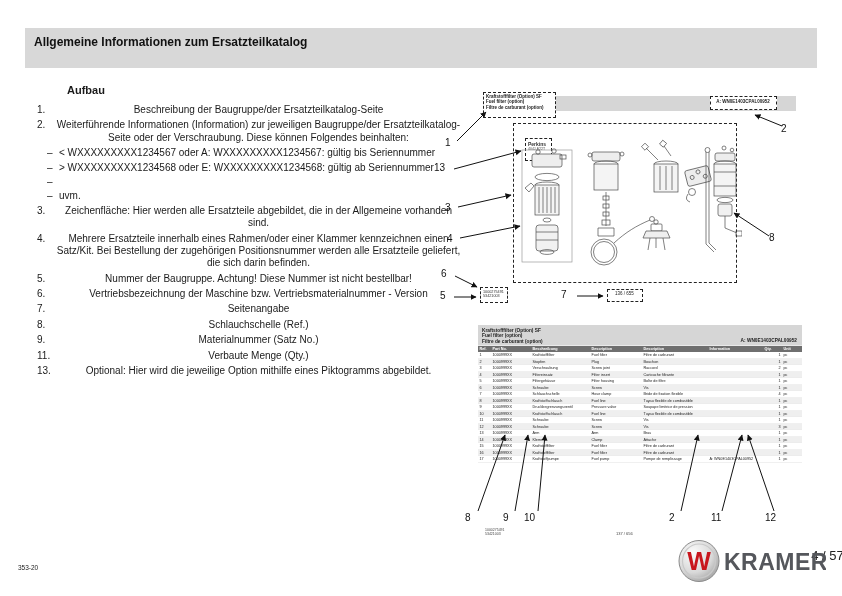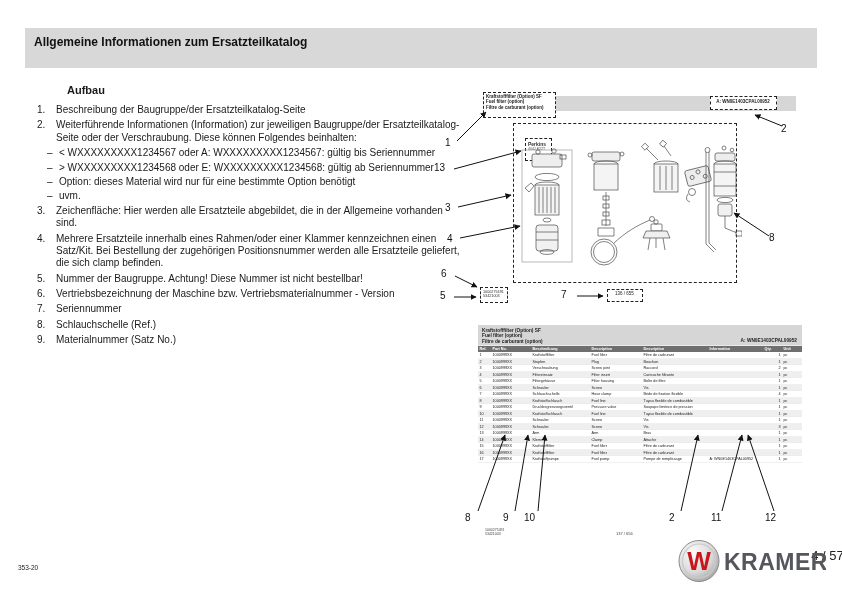--- a/index.html
+++ b/index.html
@@ -8,21 +8,21 @@
 
   
   .title-bar{position:absolute;left:25px;top:28px;width:792px;height:40px;background:#d8d8d8;}
   .title-bar .t{padding:7px 10px 0 9px;font-size:12px;font-weight:bold;color:#111;}
   .section-head{position:absolute;left:25px;top:84px;font-size:11px;font-weight:bold;margin-left:42px;}
 
   
   .aufbau{position:absolute;left:37px;top:104px;width:424px;font-size:10px;line-height:1.24;}
   .li-row{display:flex;margin-bottom:3px;}
   .li-num{width:19px;flex:0 0 19px;}
-  .li-text{flex:1;}
+  .li-text{flex:1;text-align:center;}
   .li-sub{display:flex;margin:2px 0 2px 10px;}
   .li-dash{width:12px;flex:0 0 12px;}
 
   
   .dashedbox{position:absolute;border:1px dashed #222;background:#fff;box-sizing:border-box;}
   .scale50{transform:scale(.5);transform-origin:0 0;}
 
   
   .fig1{position:absolute;left:478px;top:88px;width:324px;height:224px;}
   .fig1-strip{position:absolute;left:12px;top:8px;width:306px;height:15px;background:#d6d6d6;}
@@ -90,53 +90,60 @@
       <div class="li-sub">
         <span class="li-dash">–</span>
         <span>&lt; WXXXXXXXXX1234567 oder A: WXXXXXXXXX1234567: gültig bis Seriennummer</span>
       </div>
       <div class="li-sub">
         <span class="li-dash">–</span>
         <span>&gt; WXXXXXXXXX1234568 oder E: WXXXXXXXXX1234568: gültig ab Seriennummer</span>
       </div>
       <div class="li-sub">
         <span class="li-dash">–</span>
-        <span>Option: dieses Material wird nur für eine bestimmte Option benötigt</span>
       </div>
       <div class="li-sub">
         <span class="li-dash">–</span>
         <span>uvm.</span>
       </div>
       <div class="li-row">
         <span class="li-num">3.</span>
         <span class="li-text">Zeichenfläche: Hier werden alle Ersatzteile abgebildet, die in der Allgemeine vorhanden sind.</span>
       </div>
       <div class="li-row">
         <span class="li-num">4.</span>
-        <span class="li-text">Mehrere Ersatzteile innerhalb eines Rahmen/oder einer Klammer kennzeichnen einen Satz/Kit. Bei Bestellung der zugehörigen Positionsnummer werden alle Ersatzteile geliefert, die sich clamp befinden.</span>
+        <span class="li-text">Mehrere Ersatzteile innerhalb eines Rahmen/oder einer Klammer kennzeichnen einen Satz/Kit. Bei Bestellung der zugehörigen Positionsnummer werden alle Ersatzteile geliefert, die sich darin befinden.</span>
       </div>
       <div class="li-row">
         <span class="li-num">5.</span>
         <span class="li-text">Nummer der Baugruppe. Achtung! Diese Nummer ist nicht bestellbar!</span>
       </div>
       <div class="li-row">
         <span class="li-num">6.</span>
         <span class="li-text">Vertriebsbezeichnung der Maschine bzw. Vertriebsmaterialnummer - Version</span>
       </div>
       <div class="li-row">
         <span class="li-num">7.</span>
-        <span class="li-text">Seriennummer</span>
+        <span class="li-text">Seitenangabe</span>
       </div>
       <div class="li-row">
         <span class="li-num">8.</span>
         <span class="li-text">Schlauchschelle (Ref.)</span>
       </div>
       <div class="li-row">
         <span class="li-num">9.</span>
         <span class="li-text">Materialnummer (Satz No.)</span>
+      </div>
+      <div class="li-row">
+        <span class="li-num">11.</span>
+        <span class="li-text">Verbaute Menge (Qty.)</span>
+      </div>
+      <div class="li-row">
+        <span class="li-num">13.</span>
+        <span class="li-text">Optional: Hier wird die jeweilige Option mithilfe eines Piktogramms abgebildet.</span>
       </div>
     </div>
 
   <div class="fig1">
     <div class="fig1-strip"></div>
 
     <div class="dashedbox fig1-titlebox">
       <div class="scale50">
         <div>Kraftstofffilter (Option) SF</div>
         <div>Fuel filter (option)</div>

